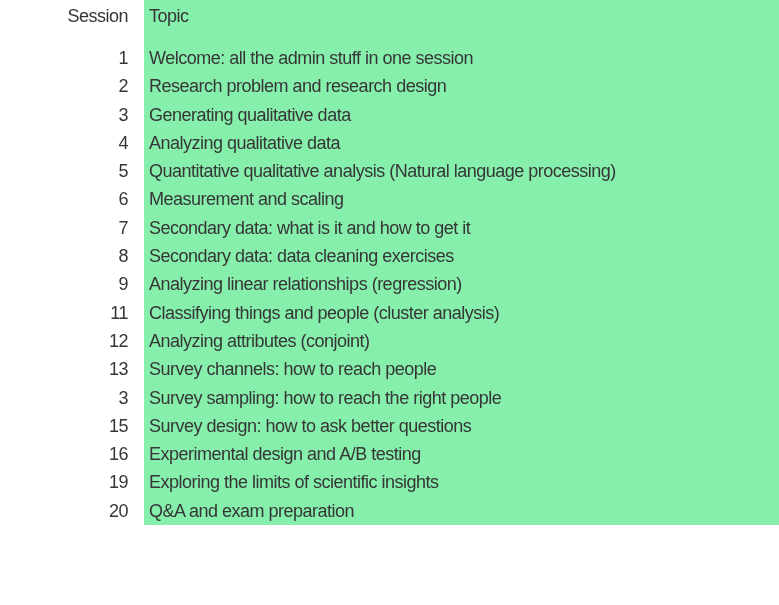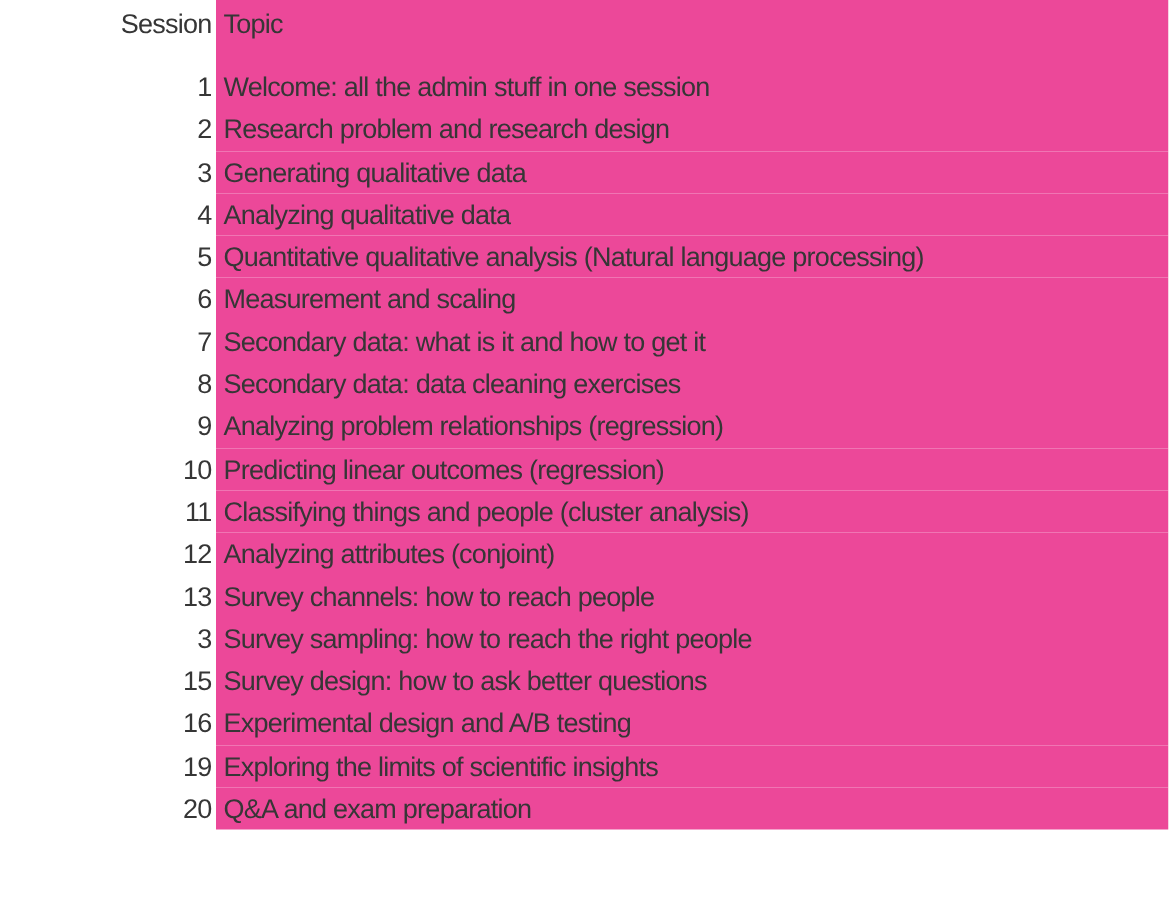--- a/index.html
+++ b/index.html
@@ -35,27 +35,27 @@
     padding-top: 3px;
     line-height: 26px;
   }
   tbody td {
     height: 28.3px;
     line-height: 28.3px;
     vertical-align: middle;
   }
   .session-col {
     text-align: right;
-    padding-right: 3px;
+    padding-right: 16px;
     background: #ffffff;
   }
   .topic-col {
     text-align: left;
     padding-left: 5px;
-    background: #ec4899;
+    background: #86efac;
   }
 </style>
 </head>
 <body>
 
 <table class="sessions">
   <colgroup>
     <col class="col-session">
     <col class="col-topic">
   </colgroup>
@@ -93,25 +93,21 @@
     <tr>
       <td class="session-col">7</td>
       <td class="topic-col">Secondary data: what is it and how to get it</td>
     </tr>
     <tr>
       <td class="session-col">8</td>
       <td class="topic-col">Secondary data: data cleaning exercises</td>
     </tr>
     <tr>
       <td class="session-col">9</td>
-      <td class="topic-col">Analyzing problem relationships (regression)</td>
-    </tr>
-    <tr>
-      <td class="session-col">10</td>
-      <td class="topic-col">Predicting linear outcomes (regression)</td>
+      <td class="topic-col">Analyzing linear relationships (regression)</td>
     </tr>
     <tr>
       <td class="session-col">11</td>
       <td class="topic-col">Classifying things and people (cluster analysis)</td>
     </tr>
     <tr>
       <td class="session-col">12</td>
       <td class="topic-col">Analyzing attributes (conjoint)</td>
     </tr>
     <tr>

